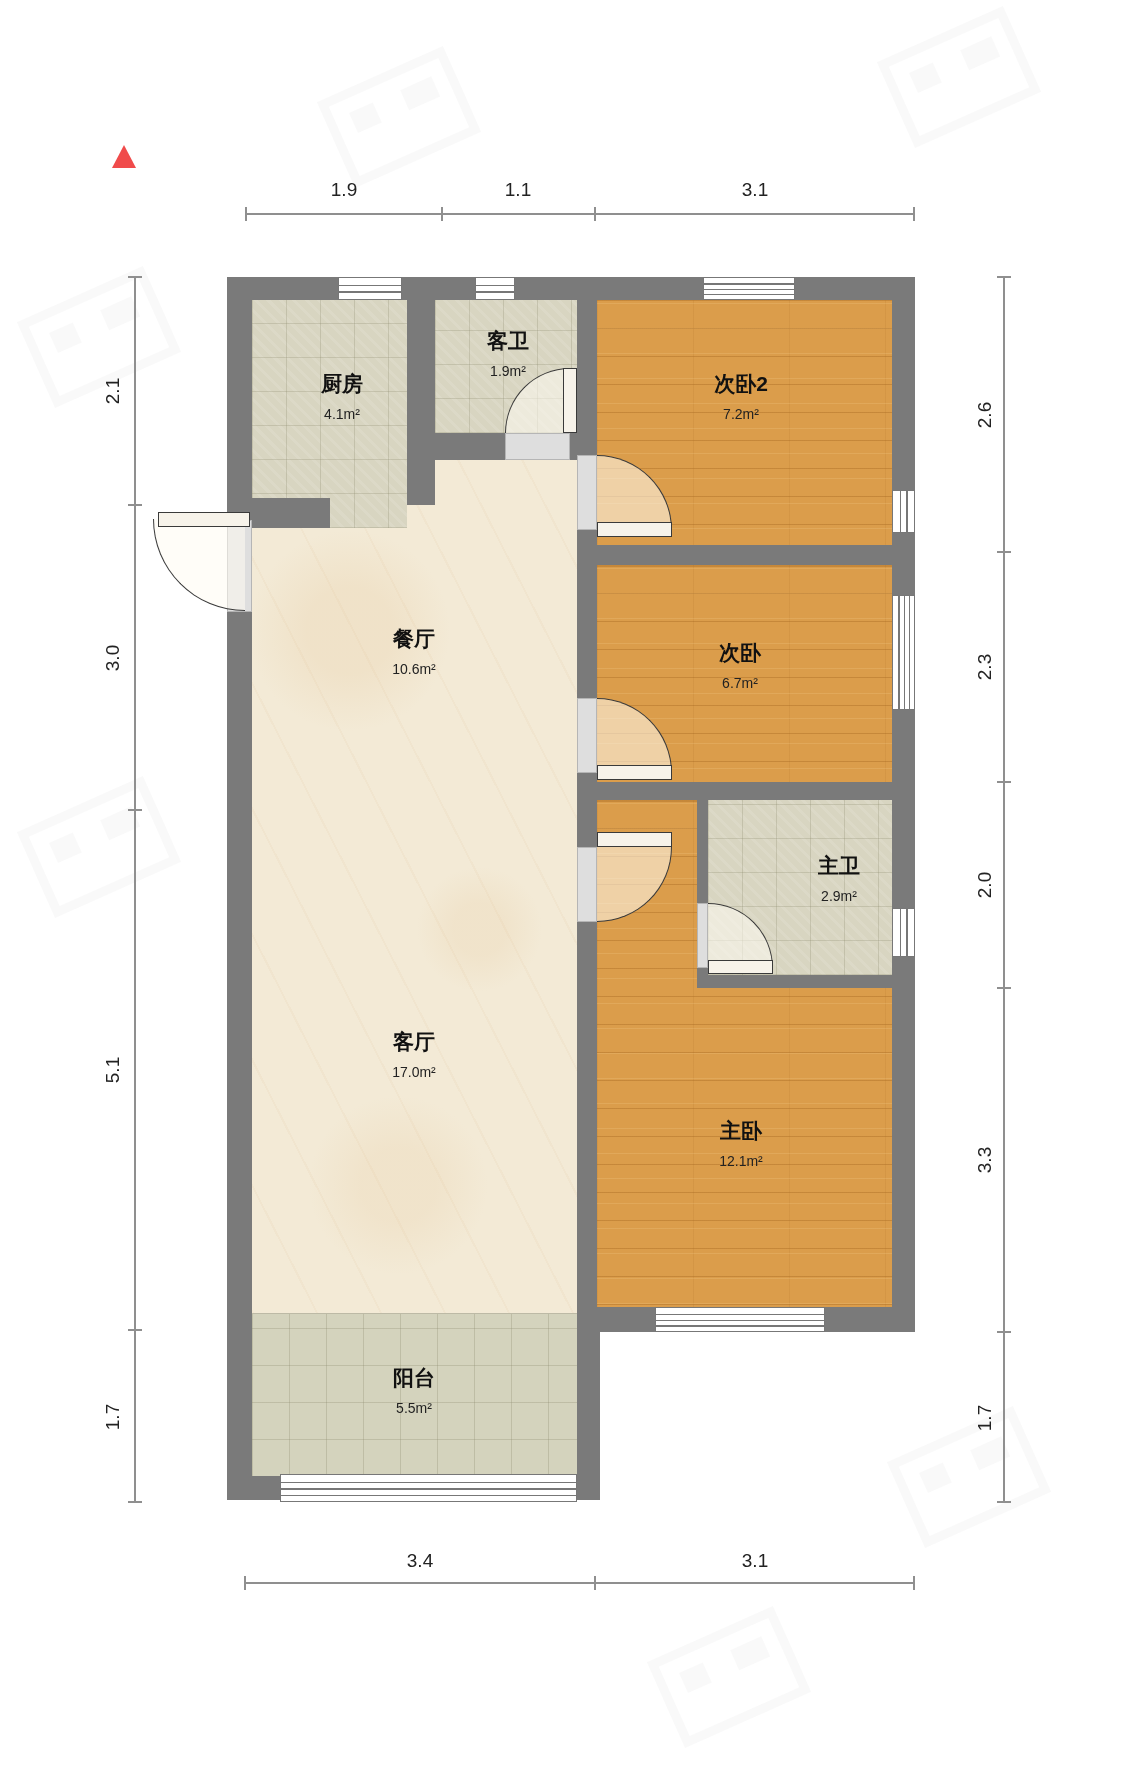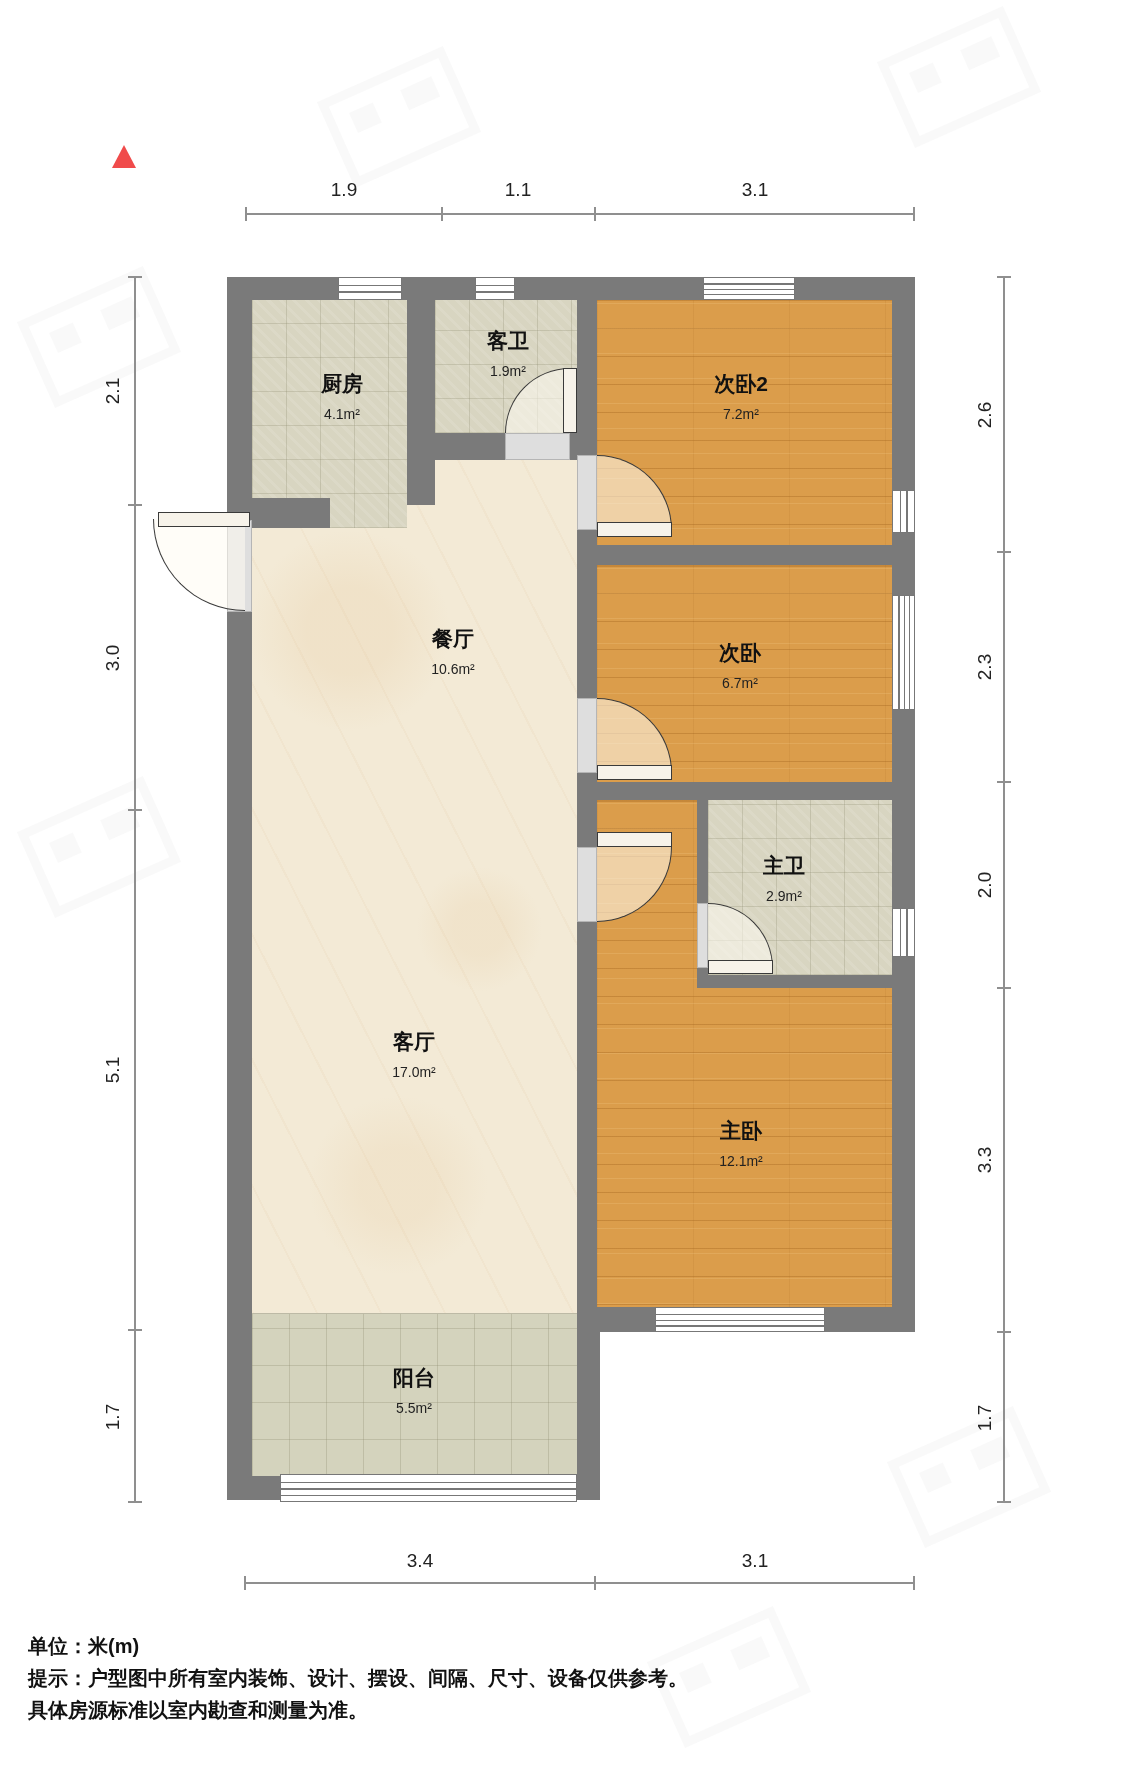--- a/index.html
+++ b/index.html
@@ -209,25 +209,25 @@
       <div class="rarea">1.9m²</div>
   </div>
   <div class="room-label" style="left:741px;top:368px;">
     <div class="rname">次卧2</div>
       <div class="rarea">7.2m²</div>
   </div>
   <div class="room-label" style="left:740px;top:637px;">
     <div class="rname">次卧</div>
       <div class="rarea">6.7m²</div>
   </div>
-  <div class="room-label" style="left:414px;top:623px;margin-left:39px;">
+  <div class="room-label" style="left:414px;top:623px;">
     <div class="rname">餐厅</div>
       <div class="rarea">10.6m²</div>
   </div>
-  <div class="room-label" style="left:784px;top:850px;">
+  <div class="room-label" style="left:839px;top:850px;">
     <div class="rname">主卫</div>
       <div class="rarea">2.9m²</div>
   </div>
   <div class="room-label" style="left:414px;top:1026px;">
     <div class="rname">客厅</div>
       <div class="rarea">17.0m²</div>
   </div>
   <div class="room-label" style="left:741px;top:1115px;">
     <div class="rname">主卧</div>
       <div class="rarea">12.1m²</div>
@@ -270,19 +270,14 @@
   <div class="tick" style="left:997px;top:781px;width:14px;height:2px;"></div>
   <div class="tick" style="left:997px;top:987px;width:14px;height:2px;"></div>
   <div class="tick" style="left:997px;top:1331px;width:14px;height:2px;"></div>
   <div class="tick" style="left:997px;top:1501px;width:14px;height:2px;"></div>
   <div class="dim-label vert" style="left:985px;top:415px;">2.6</div>
   <div class="dim-label vert" style="left:985px;top:667px;">2.3</div>
   <div class="dim-label vert" style="left:985px;top:885px;">2.0</div>
   <div class="dim-label vert" style="left:985px;top:1160px;">3.3</div>
   <div class="dim-label vert" style="left:985px;top:1418px;">1.7</div>
 
-  <div class="notes" style="left:28px;top:1630px;">
-    <div>单位：米(m)</div>
-    <div>提示：户型图中所有室内装饰、设计、摆设、间隔、尺寸、设备仅供参考。</div>
-    <div>具体房源标准以室内勘查和测量为准。</div>
-  </div>
 
 </div>
 
 </body></html>

